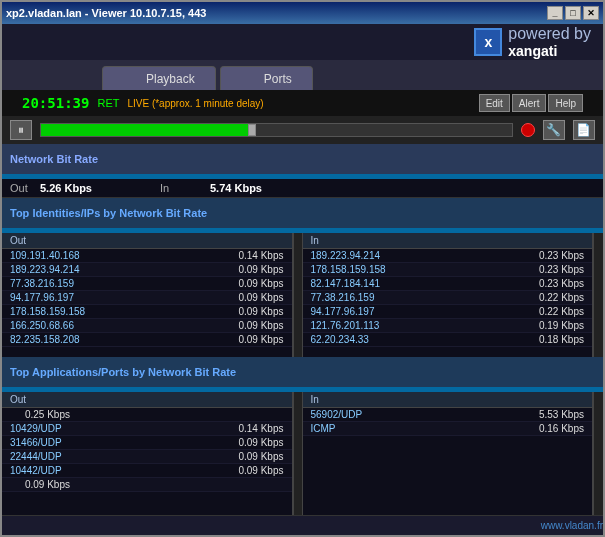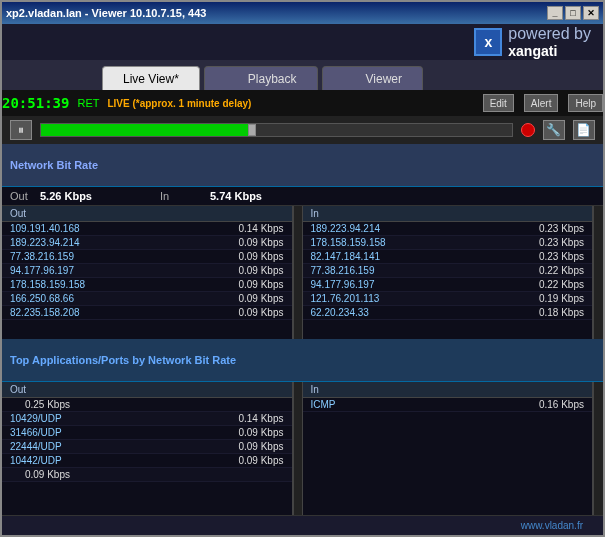--- a/index.html
+++ b/index.html
@@ -120,47 +120,46 @@
       color: #ddd;
       padding-left: 43px;
     }
 
     
     .status-bar {
       height: 26px;
       background: #111;
       display: flex;
       align-items: center;
-      padding: 0 0;
+      padding: 0 20px;
       gap: 8px;
     }
 
     .time-display {
       color: #00ff00;
       font-size: 14px;
       font-weight: bold;
       font-family: monospace;
     }
 
     .ret-label {
       color: #00ff00;
       font-size: 11px;
       font-weight: normal;
     }
 
     .live-label {
       color: #ffaa00;
       font-size: 10px;
-      font-weight: bold;
     }
 
     .status-buttons {
       margin-left: auto;
       display: flex;
-      gap: 10px;
+      gap: 2px;
     }
 
     .status-btn {
       height: 18px;
       padding: 0 6px;
       background: #555;
       border: 1px solid #888;
       color: #ddd;
       font-size: 10px;
       cursor: pointer;
@@ -242,24 +241,24 @@
       background: #1a1a2e;
       display: flex;
       flex-direction: column;
       overflow: hidden;
     }
 
     
     .section-header {
       background: #2a3a5a;
       color: #88aaff;
-      padding: 15px 8px;
+      padding: 9px 8px;
       font-size: 11px;
       font-weight: bold;
-      border-bottom: 1px solid #0369a1;
+      border-bottom: 5px solid #0369a1;
     }
 
     .bitrate-row {
       background: #0d0d1a;
       display: flex;
       align-items: center;
       padding: 3px 8px;
       border-bottom: 1px solid #333;
     }
 
@@ -348,21 +347,21 @@
       width: 60px;
     }
 
     
     .footer-bar {
       height: 20px;
       background: #1a1a2e;
       display: flex;
       align-items: center;
       justify-content: flex-end;
-      padding: 0 20px;
+      padding: 0 0;
       border-top: 1px solid #333;
     }
 
     .footer-url {
       color: #4488cc;
       font-size: 10px;
     }
   </style>
 </head>
 <body>
@@ -384,28 +383,25 @@
         <span>x</span>
       </div>
       <div>
         <div style="color:#aabbdd; font-size:16px;">powered by</div>
         <div style="color:white; font-size:14px; font-weight:bold;">xangati</div>
       </div>
     </div>
   </div>
 
   <div class="tab-bar">
-    <div class="tab active">
-      <span>Live View*</span>
-    </div>
     <div class="tab inactive">
       <span>Playback</span>
     </div>
     <div class="tab inactive">
-      <span>Viewer</span>
+      <span>Ports</span>
     </div>
   </div>
 
   <div class="status-bar">
     <span class="time-display">20:51:39</span>
     <span class="ret-label">RET</span>
     <span class="live-label">LIVE (*approx. 1 minute delay)</span>
     <div class="status-buttons">
       <div class="status-btn">
         <span>Edit</span>
@@ -439,20 +435,21 @@
   <div class="content">
 
     <div class="section-header">Network Bit Rate</div>
     <div class="bitrate-row">
       <span class="bitrate-label">Out</span>
       <span class="bitrate-value">5.26 Kbps</span>
       <span class="bitrate-in-label">In</span>
       <span class="bitrate-in-value">5.74 Kbps</span>
     </div>
 
+    <div class="section-header" style="background:#1e3a5a; color:#66aaff;">Top Identities/IPs by Network Bit Rate</div>
     <div class="two-col" style="height:130px;">
       <div class="col-pane">
         <div class="col-header">Out</div>
         <div class="col-content">
           <div class="data-row">
             <span class="data-ip">109.191.40.168</span>
             <span class="data-val">0.14 Kbps</span>
           </div>
           <div class="data-row">
             <span class="data-ip">189.223.94.214</span>
@@ -544,20 +541,24 @@
           <div class="data-row">
             <span class="data-val">0.09 Kbps</span>
           </div>
         </div>
       </div>
       <div style="width:10px; background:#222; border-left:1px solid #444; border-right:1px solid #444;"></div>
       <div class="col-pane">
         <div class="col-header">In</div>
         <div class="col-content">
           <div class="data-row">
+            <span class="data-ip">56902/UDP</span>
+            <span class="data-val">5.53 Kbps</span>
+          </div>
+          <div class="data-row">
             <span class="data-ip">ICMP</span>
             <span class="data-val">0.16 Kbps</span>
           </div>
         </div>
       </div>
       <div style="width:10px; background:#222; border-left:1px solid #444;"></div>
     </div>
 
   </div>
 

